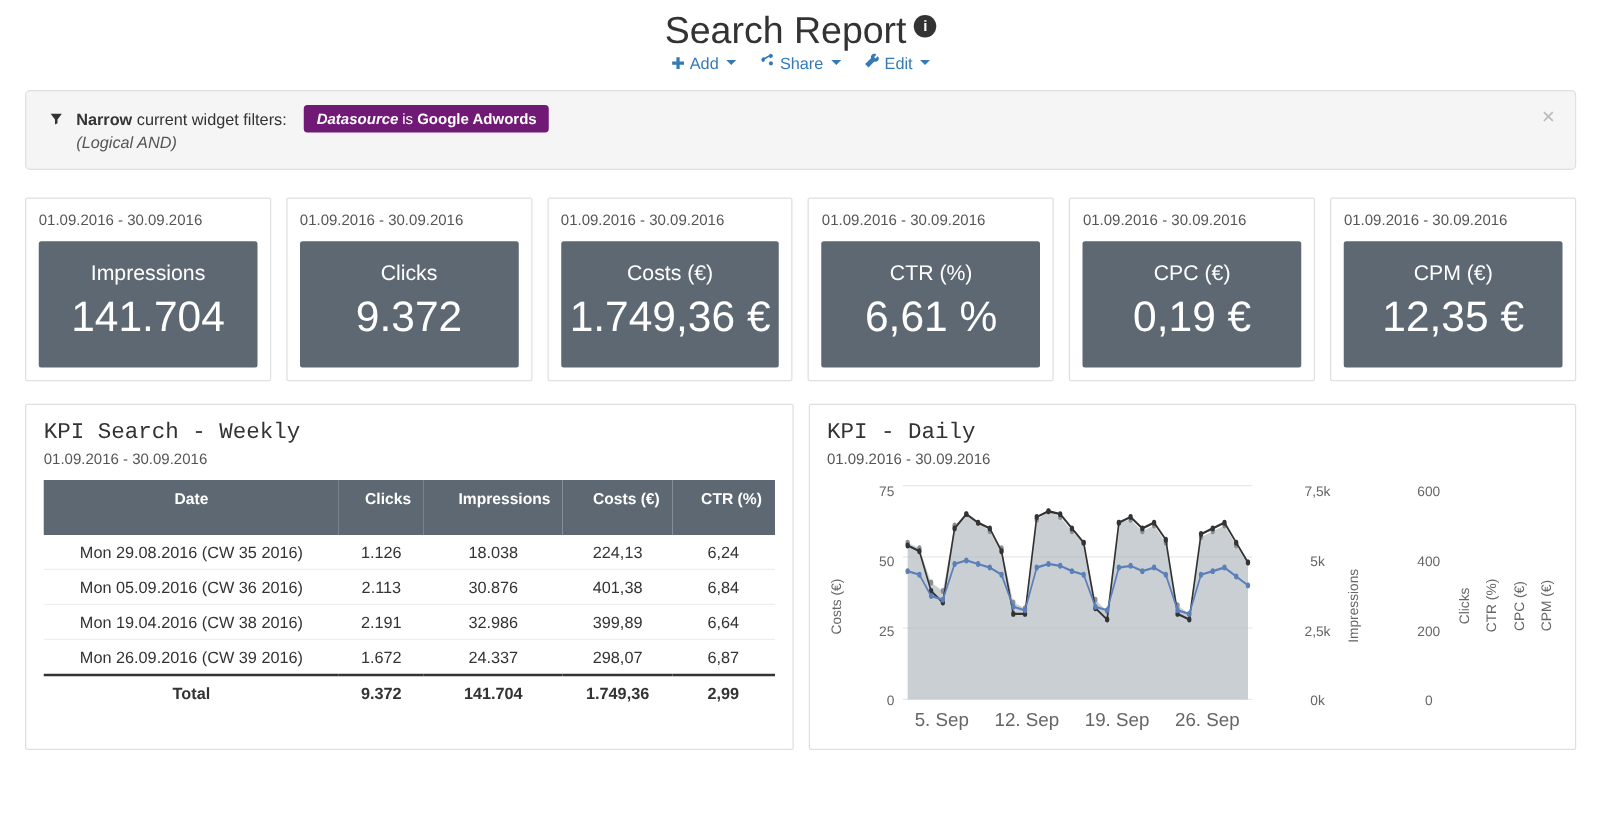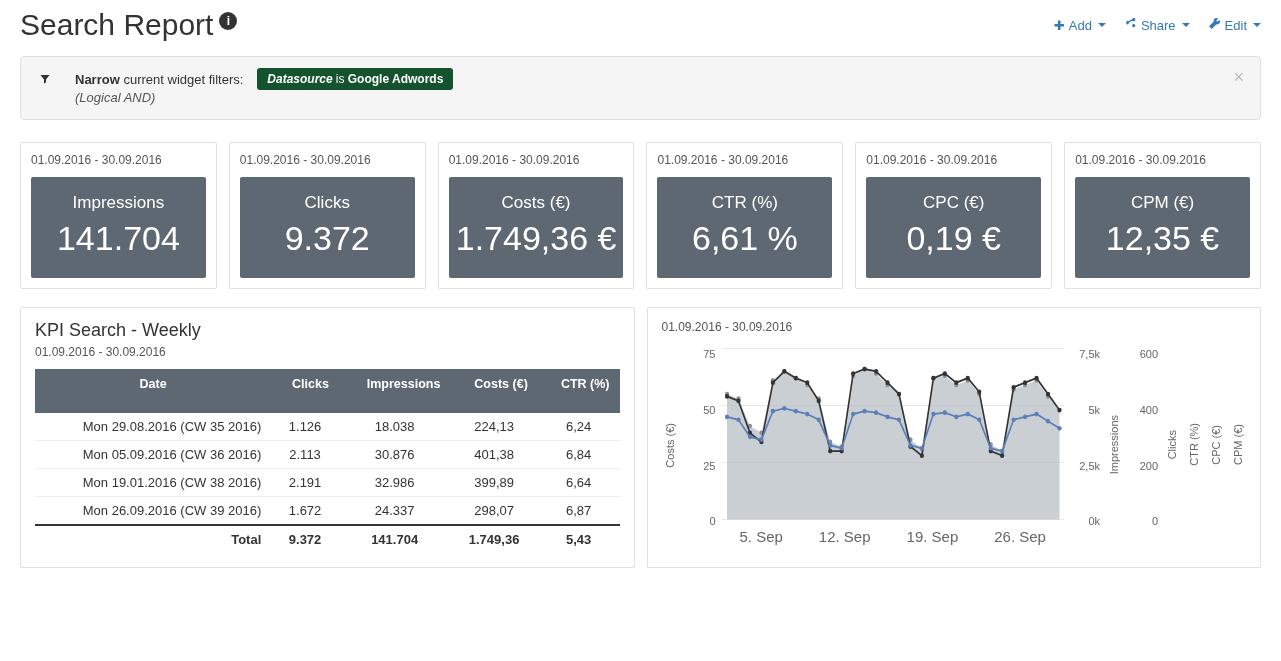--- a/index.html
+++ b/index.html
@@ -10,20 +10,21 @@
     background: #fff;
     padding: 8px 20px 20px 20px;
   }
 
   
   .header {
     display: flex;
     justify-content: space-between;
     align-items: center;
     margin-bottom: 14px;
+    flex-direction: column;
   }
   .page-title {
     font-size: 30px;
     font-weight: 400;
     color: #333;
     display: flex;
     align-items: center;
     gap: 6px;
   }
   .info-icon {
@@ -67,32 +68,32 @@
     padding: 14px 18px 12px 18px;
     display: flex;
     align-items: flex-start;
     gap: 14px;
     position: relative;
     margin-bottom: 22px;
   }
   .filter-left {
     display: flex;
     align-items: flex-start;
-    gap: 24px;
+    gap: 10px;
   }
   .funnel {
     width: 12px; height: 12px;
     position: relative;
     top: 2px;
   }
   .filter-text { line-height: 1.4; }
   .filter-text .nw { font-weight: bold; }
   .filter-text .logic { font-style: italic; color: #555; }
   .filter-tag {
-    background: #14532d;
+    background: #701a75;
     color: #fff;
     padding: 4px 10px;
     border-radius: 3px;
     font-size: 12px;
     display: inline-flex;
     align-items: center;
     position: relative;
     top: -3px;
   }
   .filter-tag .ds { font-style: italic; font-weight: bold; margin-right: 3px; }
@@ -147,20 +148,21 @@
   .panel {
     flex: 1;
     border: 1px solid #e0e0e0;
     border-radius: 2px;
     padding: 12px 14px 14px 14px;
   }
   .panel h2 {
     font-size: 18px;
     font-weight: 400;
     margin-bottom: 4px;
+    font-family: Liberation Mono, monospace;
   }
   .panel-date {
     font-size: 12px;
     color: #555;
     margin-bottom: 10px;
   }
 
   
   table.data {
     width: 100%;
@@ -175,21 +177,21 @@
     padding: 8px 10px 22px 10px;
     font-size: 12.5px;
   }
   table.data thead th:first-child { text-align: center; }
   table.data tbody td {
     padding: 6px 10px;
     border-bottom: 1px solid #eee;
     text-align: center;
     color: #333;
   }
-  table.data tbody td:first-child { text-align: right; }
+  table.data tbody td:first-child { text-align: center; }
   table.data tbody tr.total td {
     border-top: 2px solid #333;
     border-bottom: none;
     font-weight: bold;
   }
 
   
   .chart-wrap {
     display: flex;
     align-items: stretch;
@@ -199,21 +201,21 @@
     display: flex;
     flex-direction: column;
     justify-content: space-between;
     font-size: 11px;
     color: #666;
     padding: 4px 0 18px 0;
     min-width: 32px;
     text-align: right;
   }
   .axis-col.left { align-items: flex-end; }
-  .axis-col.right { align-items: flex-end; text-align: left; min-width: 30px; }
+  .axis-col.right { align-items: center; text-align: left; min-width: 30px; margin-left: 31px; }
   .axis-title {
     writing-mode: vertical-rl;
     transform: rotate(180deg);
     font-size: 11px;
     color: #666;
     align-self: center;
     padding: 0 2px;
   }
   .chart-area {
     flex: 1;
@@ -362,45 +364,46 @@
             <td>6,24</td>
           </tr>
           <tr>
             <td>Mon 05.09.2016 (CW 36 2016)</td>
             <td>2.113</td>
             <td>30.876</td>
             <td>401,38</td>
             <td>6,84</td>
           </tr>
           <tr>
-            <td>Mon 19.01.2016 (CW 38 2016)</td>
+            <td>Mon 19.04.2016 (CW 38 2016)</td>
             <td>2.191</td>
             <td>32.986</td>
             <td>399,89</td>
             <td>6,64</td>
           </tr>
           <tr>
             <td>Mon 26.09.2016 (CW 39 2016)</td>
             <td>1.672</td>
             <td>24.337</td>
             <td>298,07</td>
             <td>6,87</td>
           </tr>
           <tr class="total">
             <td>Total</td>
             <td>9.372</td>
             <td>141.704</td>
             <td>1.749,36</td>
-            <td>5,43</td>
+            <td>2,99</td>
           </tr>
         </tbody>
     </table>
   </div>
 
   <div class="panel">
+    <h2>KPI - Daily</h2>
     <div class="panel-date">01.09.2016 - 30.09.2016</div>
 
     <div class="chart-wrap">
       <div class="axis-title">Costs (€)</div>
       <div class="axis-col left" id="ax-left">
           <span>75</span>
           <span>50</span>
           <span>25</span>
           <span>0</span>
         </div>

